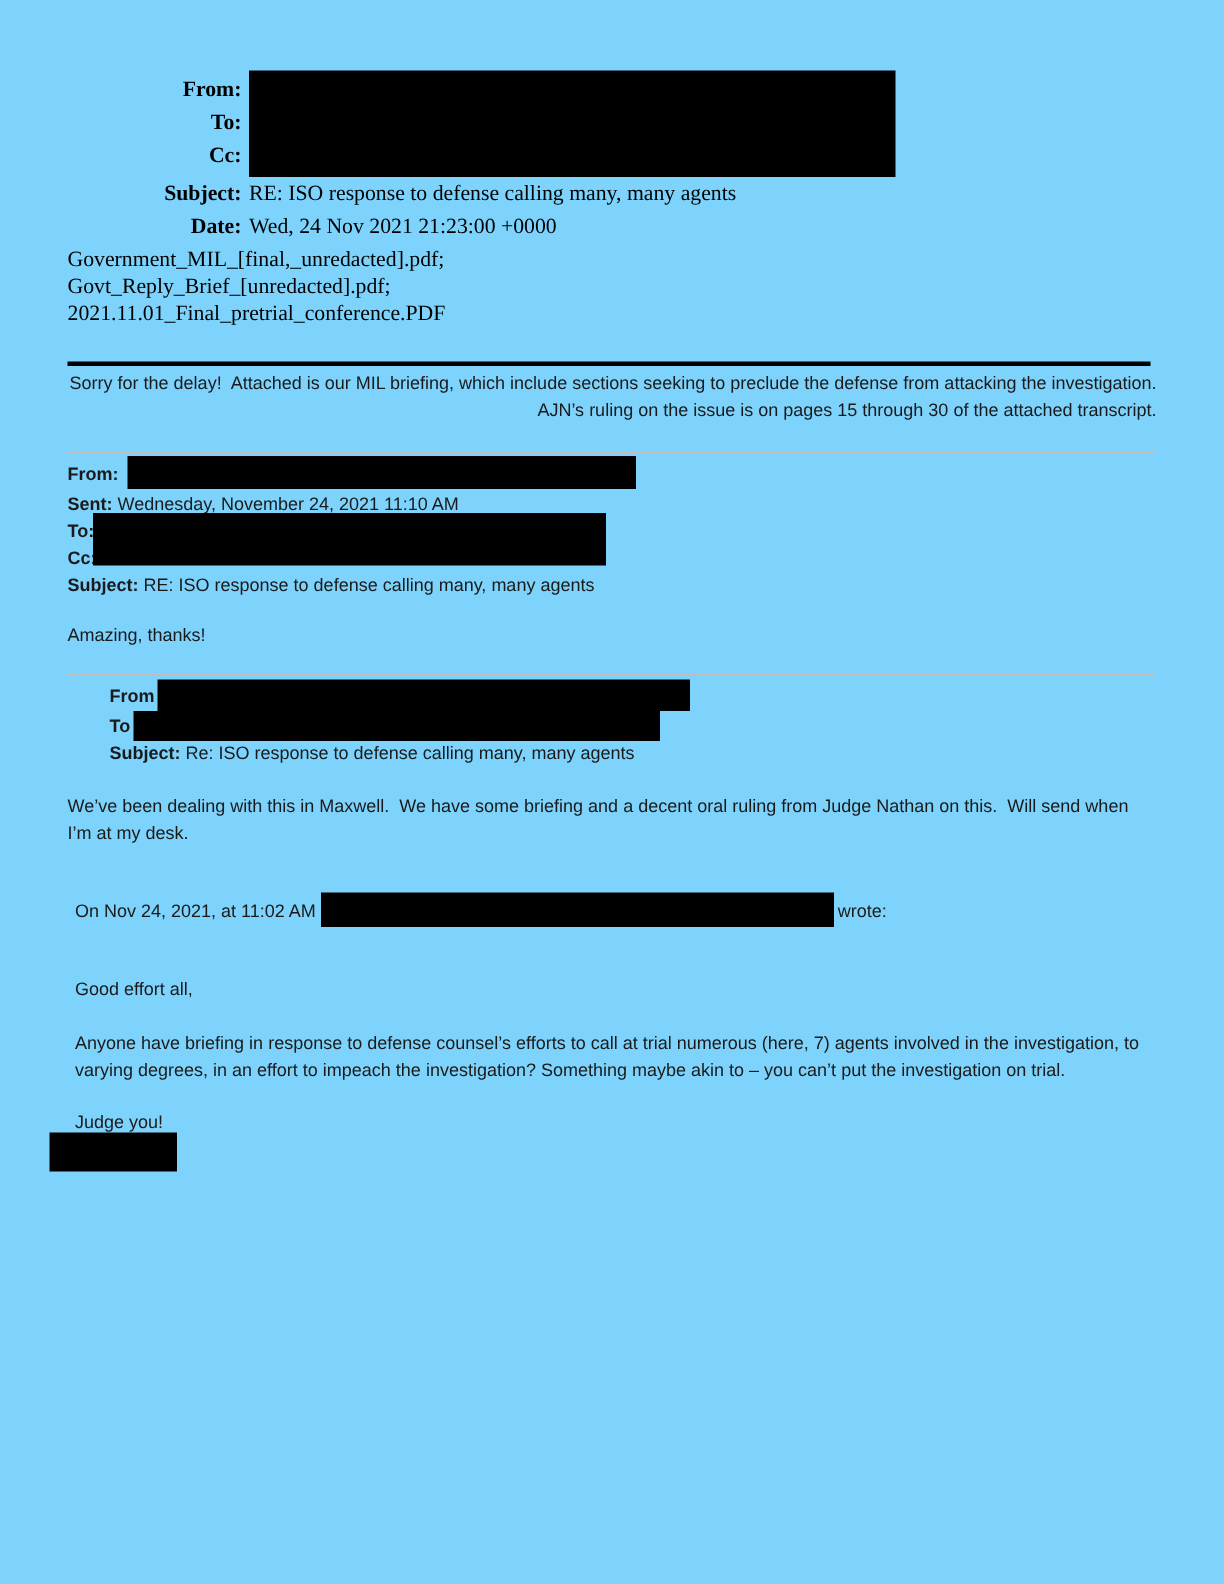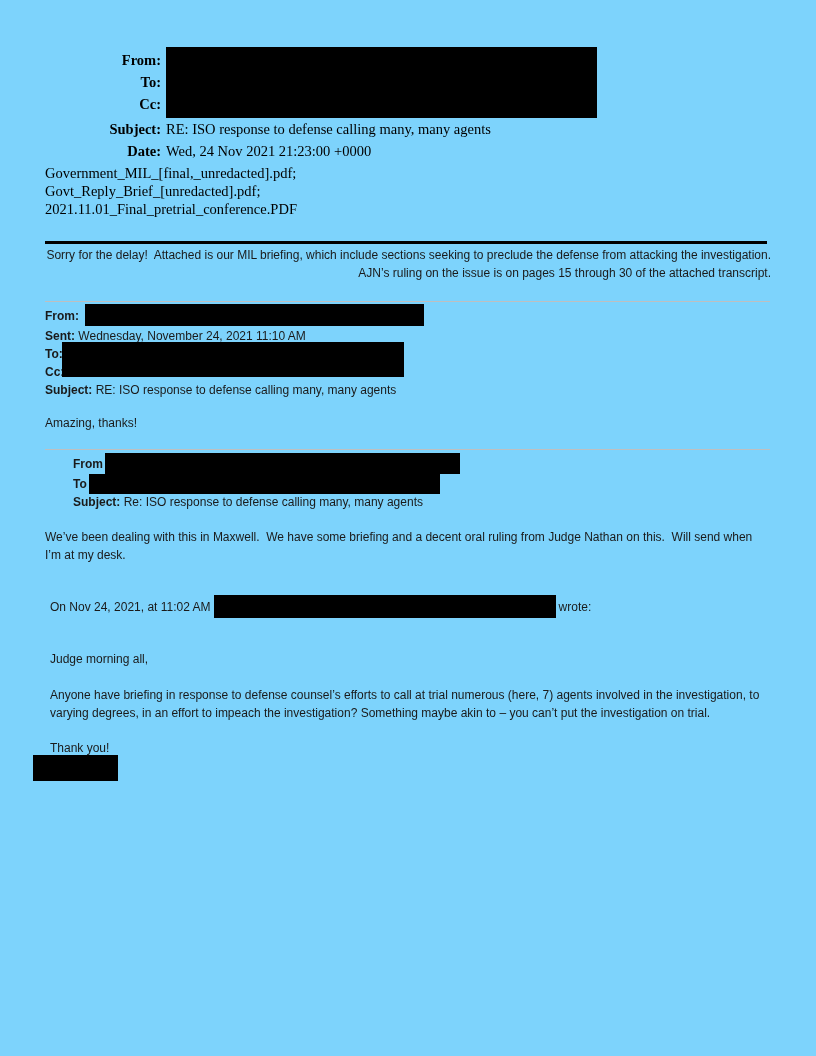--- a/index.html
+++ b/index.html
@@ -165,24 +165,24 @@
 
     <p class="para m-p2">We’ve been dealing with this in Maxwell.  We have some briefing and a decent oral ruling from Judge Nathan on this.  Will send when I’m at my desk.</p>
 
     <div class="inner-quote">
       <div class="intro-row">
         <span>On Nov 24, 2021, at 11:02 AM</span>
         <div class="redaction intro-box"></div>
         <span>wrote:</span>
       </div>
 
-      <p class="para m-greeting">Judge morning all,</p>
+      <p class="para m-greeting">Good effort all,</p>
 
       <p class="para m-para3">Anyone have briefing in response to defense counsel’s efforts to call at trial numerous (here, 7) agents involved in the investigation, to varying degrees, in an effort to impeach the investigation? Something maybe akin to – you can’t put the investigation on trial.</p>
 
 
-      <p class="para m-thanks">Thank you!</p>
+      <p class="para m-thanks">Judge you!</p>
     </div>
 
     <div class="redaction sig-box"></div>
 
   </div>
 </div>
 
 </body></html>

